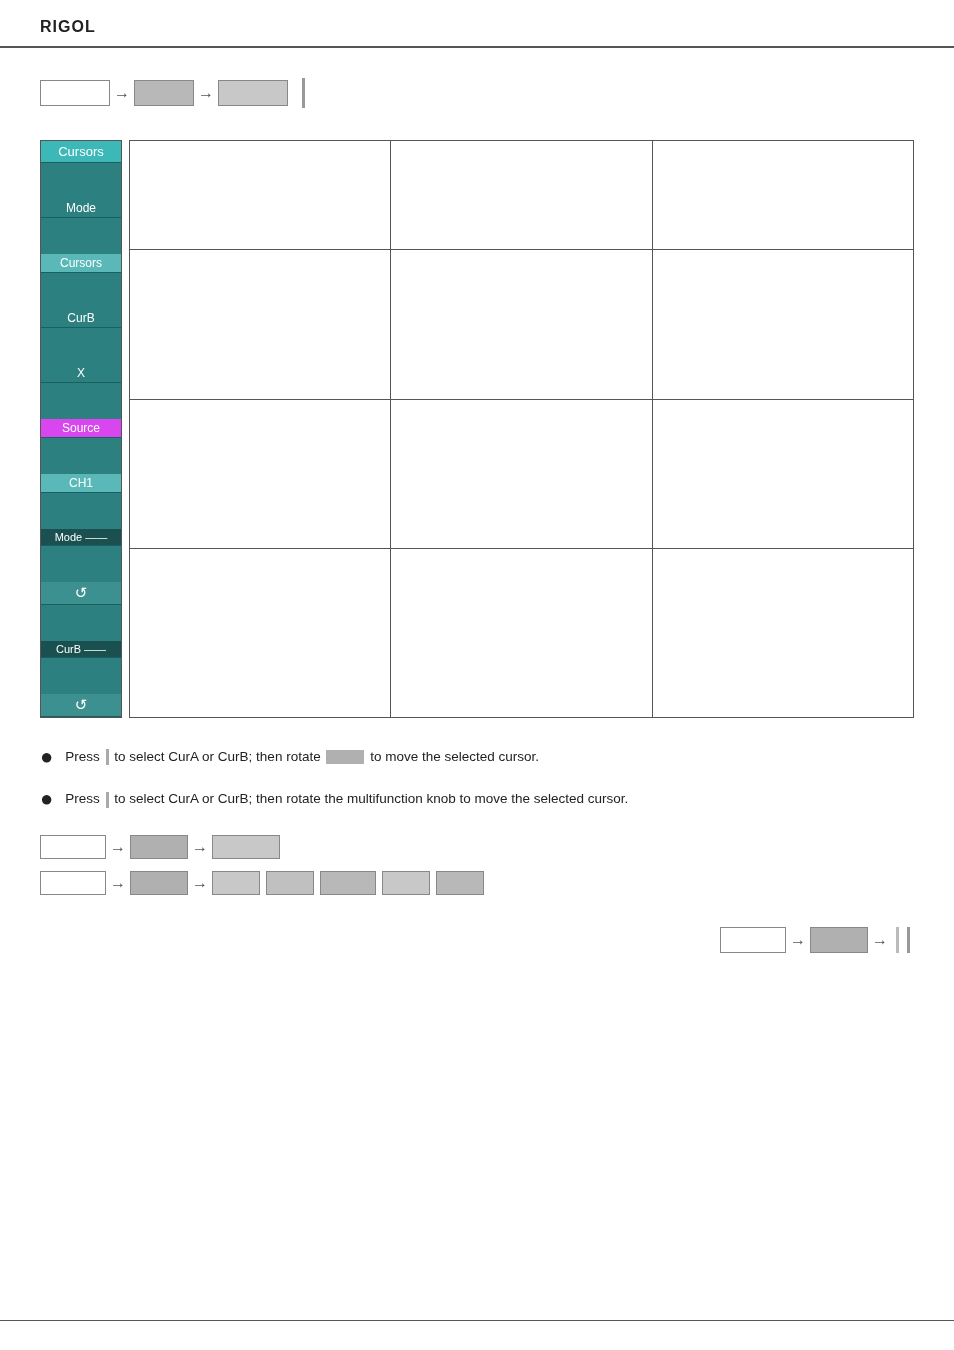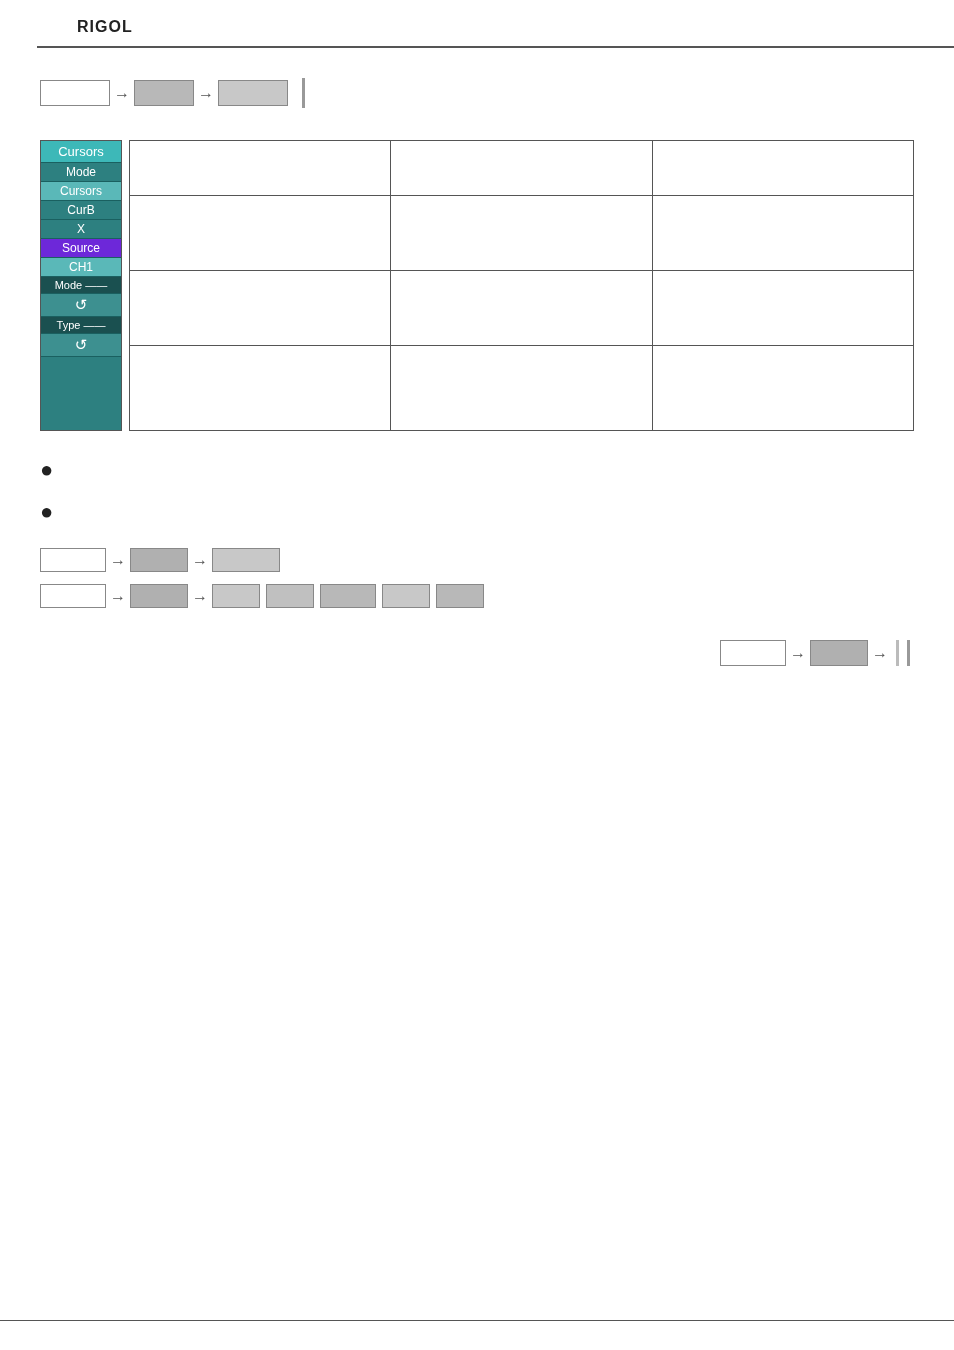--- a/index.html
+++ b/index.html
@@ -11,21 +11,20 @@
       font-size: 14px;
       color: #222;
       position: relative;
     }
 
     
     .header {
       padding: 18px 40px 10px 40px;
       border-bottom: 2px solid #555;
       margin-bottom: 30px;
-      margin-left: 37px;
     }
     .header-logo {
       font-weight: bold;
       font-size: 16px;
       letter-spacing: 1px;
     }
 
     
     .footer {
       position: absolute;
@@ -108,20 +107,21 @@
       padding: 3px 0;
       border-bottom: 1px solid #1a6060;
     }
     .cursors-panel-item {
       background: #2d8080;
       color: #fff;
       text-align: center;
       font-size: 12px;
       padding: 2px 0;
       border-bottom: 1px solid #1a6060;
+      margin-top: 36px;
     }
     .cursors-panel-item.light-bg {
       background: #5ab8b8;
     }
     .cursors-panel-item.dark-bg {
       background: #1a5050;
     }
 
     .cursors-table {
       border-collapse: collapse;
@@ -245,25 +245,25 @@
   </div>
 
   <div class="cursors-section">
 
     <div class="cursors-panel">
       <div class="cursors-panel-title">Cursors</div>
       <div class="cursors-panel-item">Mode</div>
       <div class="cursors-panel-item light-bg">Cursors</div>
       <div class="cursors-panel-item">CurB</div>
       <div class="cursors-panel-item">X</div>
-      <div class="cursors-panel-item" style="background:#6d28d9;">Source</div>
+      <div class="cursors-panel-item" style="background:#d946ef;">Source</div>
       <div class="cursors-panel-item light-bg">CH1</div>
       <div class="cursors-panel-item dark-bg" style="font-size:11px;">Mode ——</div>
       <div class="cursors-panel-item" style="background:#3d9090; font-size:15px;">↺</div>
-      <div class="cursors-panel-item dark-bg" style="font-size:11px;">Type ——</div>
+      <div class="cursors-panel-item dark-bg" style="font-size:11px;">CurB ——</div>
       <div class="cursors-panel-item" style="background:#3d9090; font-size:15px;">↺</div>
     </div>
 
     <table class="cursors-table">
       <tbody>
           <tr>
         <td style="height:55px;"></td>
         <td style="height:55px;"></td>
         <td style="height:55px;"></td>
       </tr>
@@ -281,24 +281,30 @@
         <td style="height:85px;"></td>
         <td style="height:85px;"></td>
         <td style="height:85px;"></td>
       </tr>
     </tbody>
       </table>
   </div>
 
   <div class="bullet-section" style="margin-top: 18px;">
     <span class="bullet-dot">●</span>
+    <div class="bullet-text">
+      Press&nbsp;<span class="inline-bar"></span>&nbsp;to select CurA or CurB; then rotate&nbsp;<span class="inline-gray-box"></span>&nbsp;to move the selected cursor.
+    </div>
   </div>
 
   <div class="bullet-section">
     <span class="bullet-dot">●</span>
+    <div class="bullet-text">
+      Press&nbsp;<span class="inline-bar"></span>&nbsp;to select CurA or CurB; then rotate the multifunction knob to move the selected cursor.
+    </div>
   </div>
 
   <div class="flow-diagrams-row" style="margin-top: 22px;">
 
     <div class="flow-row" style="margin-bottom: 12px;">
       <div class="flow-box-sm" style="width:66px; height:24px;"></div>
       <span class="flow-arrow">→</span>
       <div class="flow-box-gray-sm" style="width:58px; height:24px; background:#b0b0b0;"></div>
       <span class="flow-arrow">→</span>
       <div class="flow-box-gray2-sm" style="width:68px; height:24px; background:#c8c8c8;"></div>

